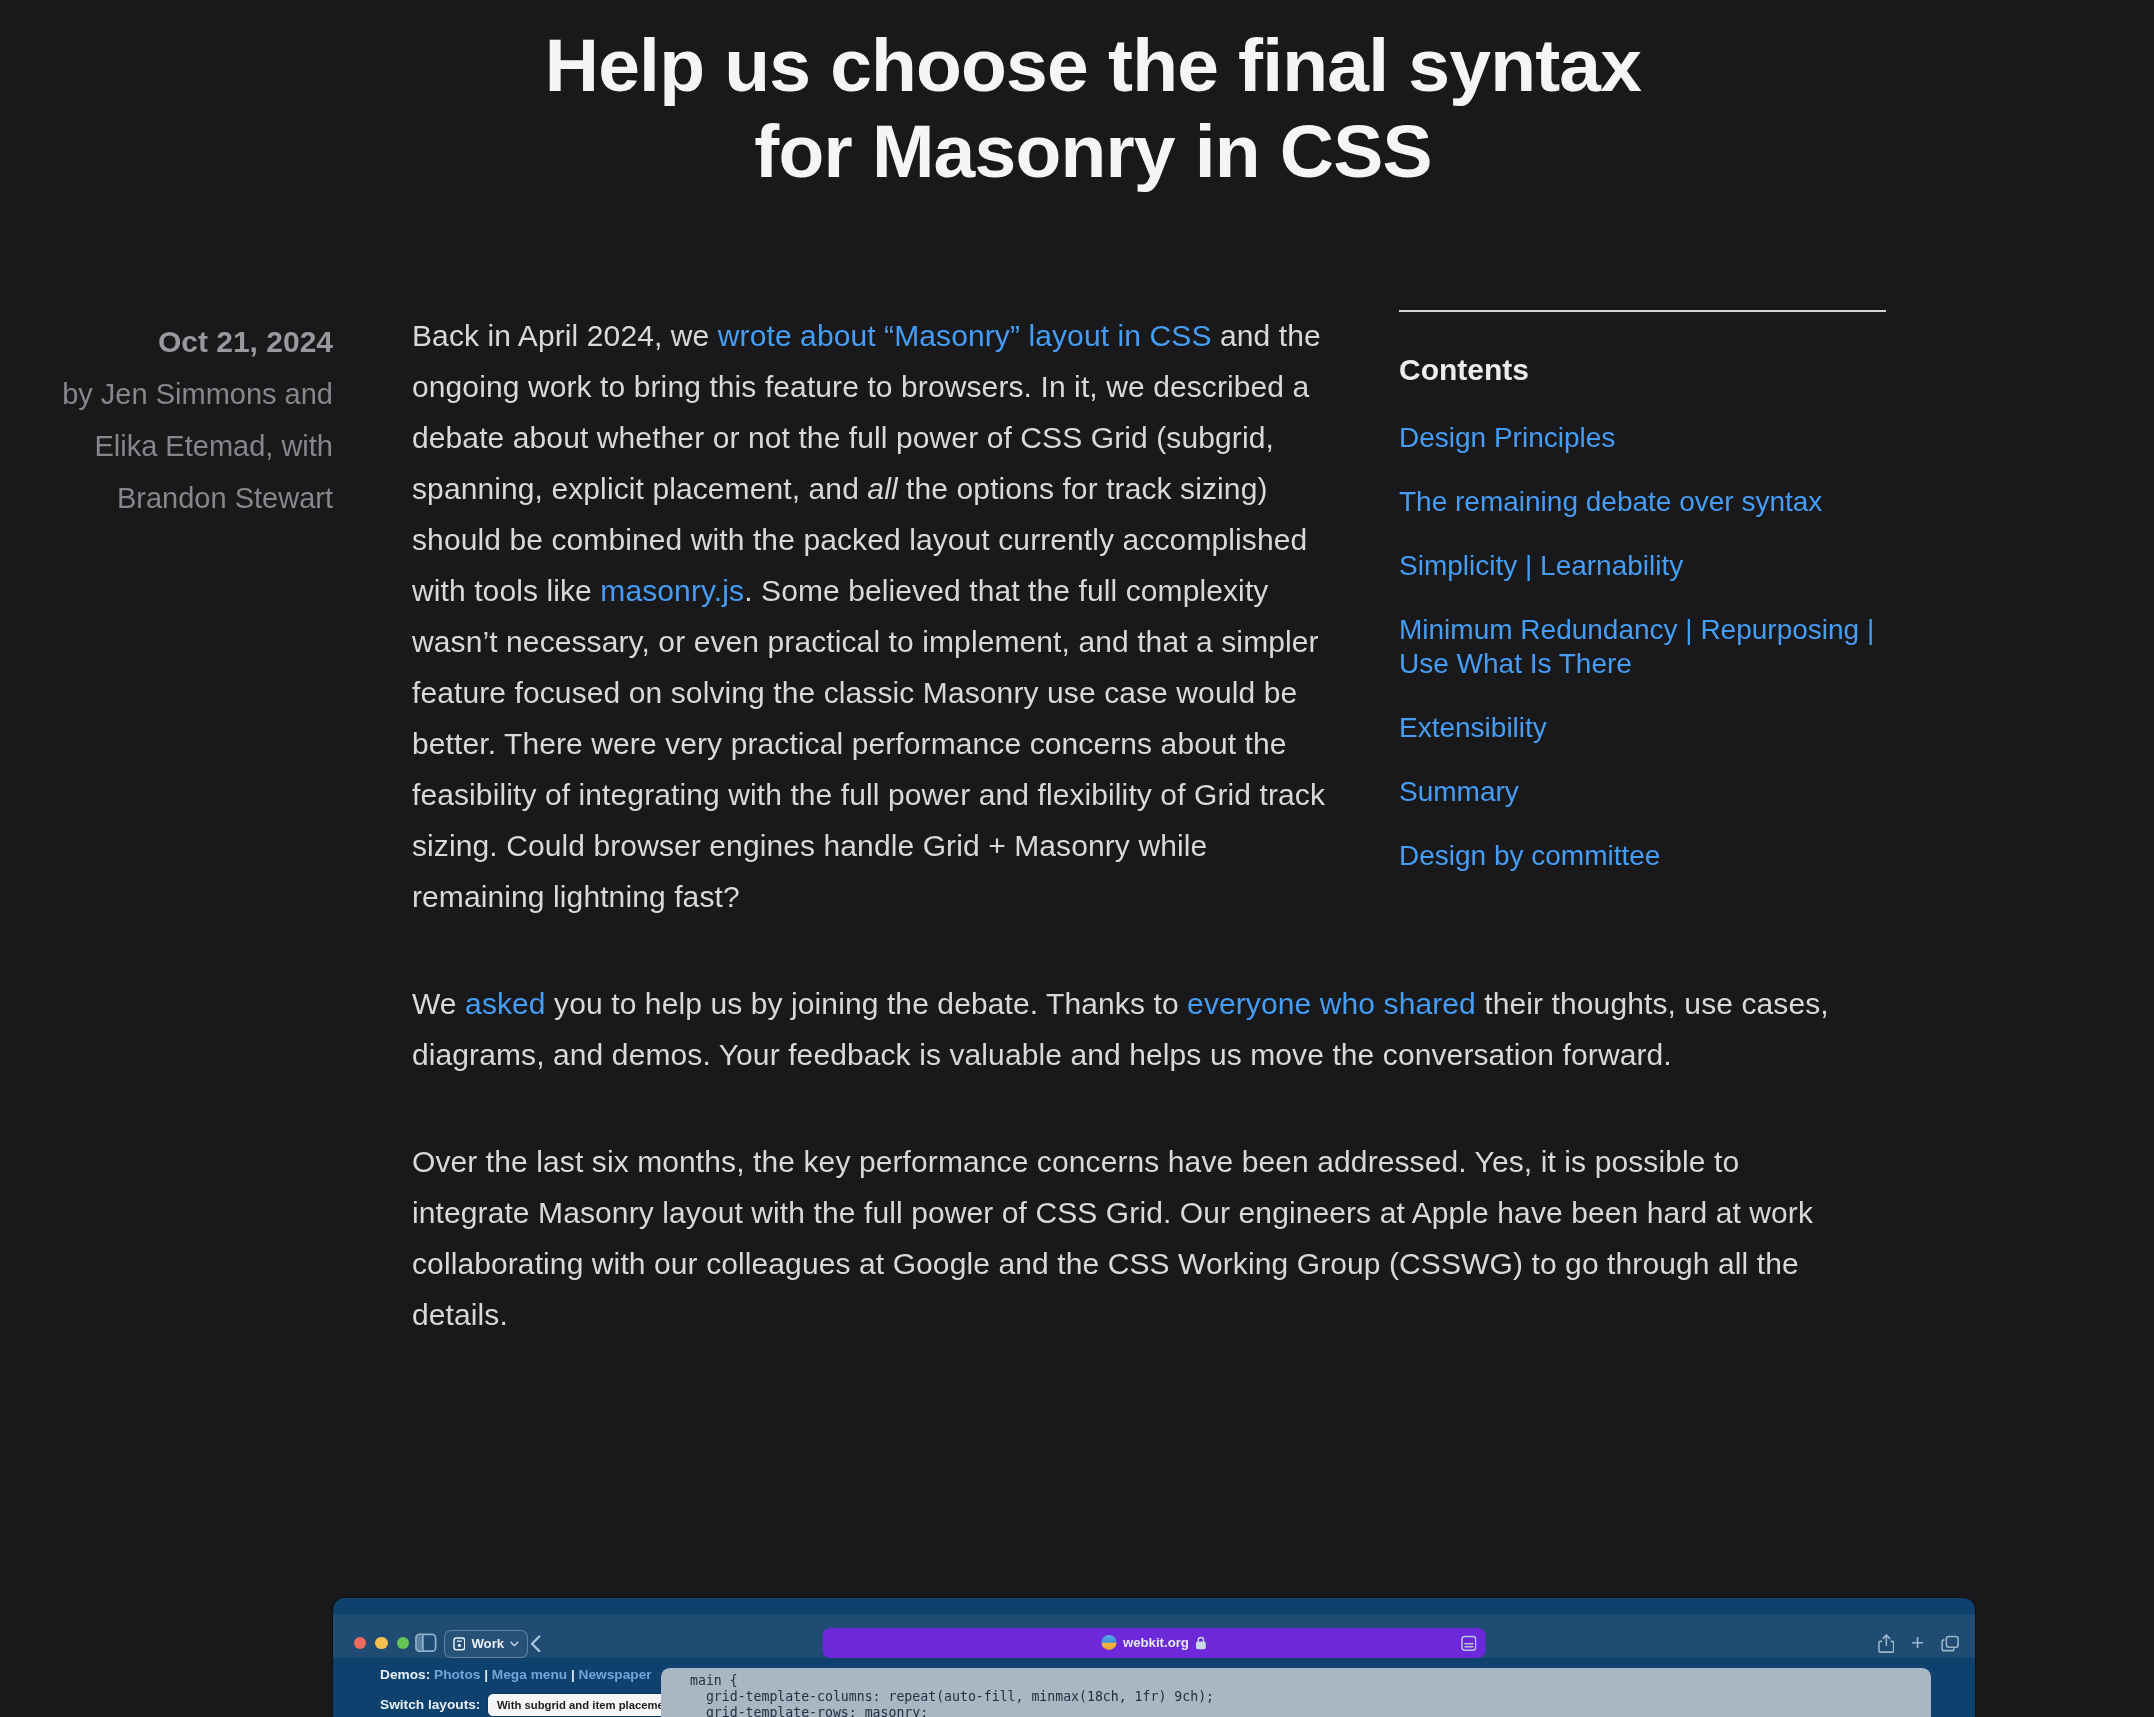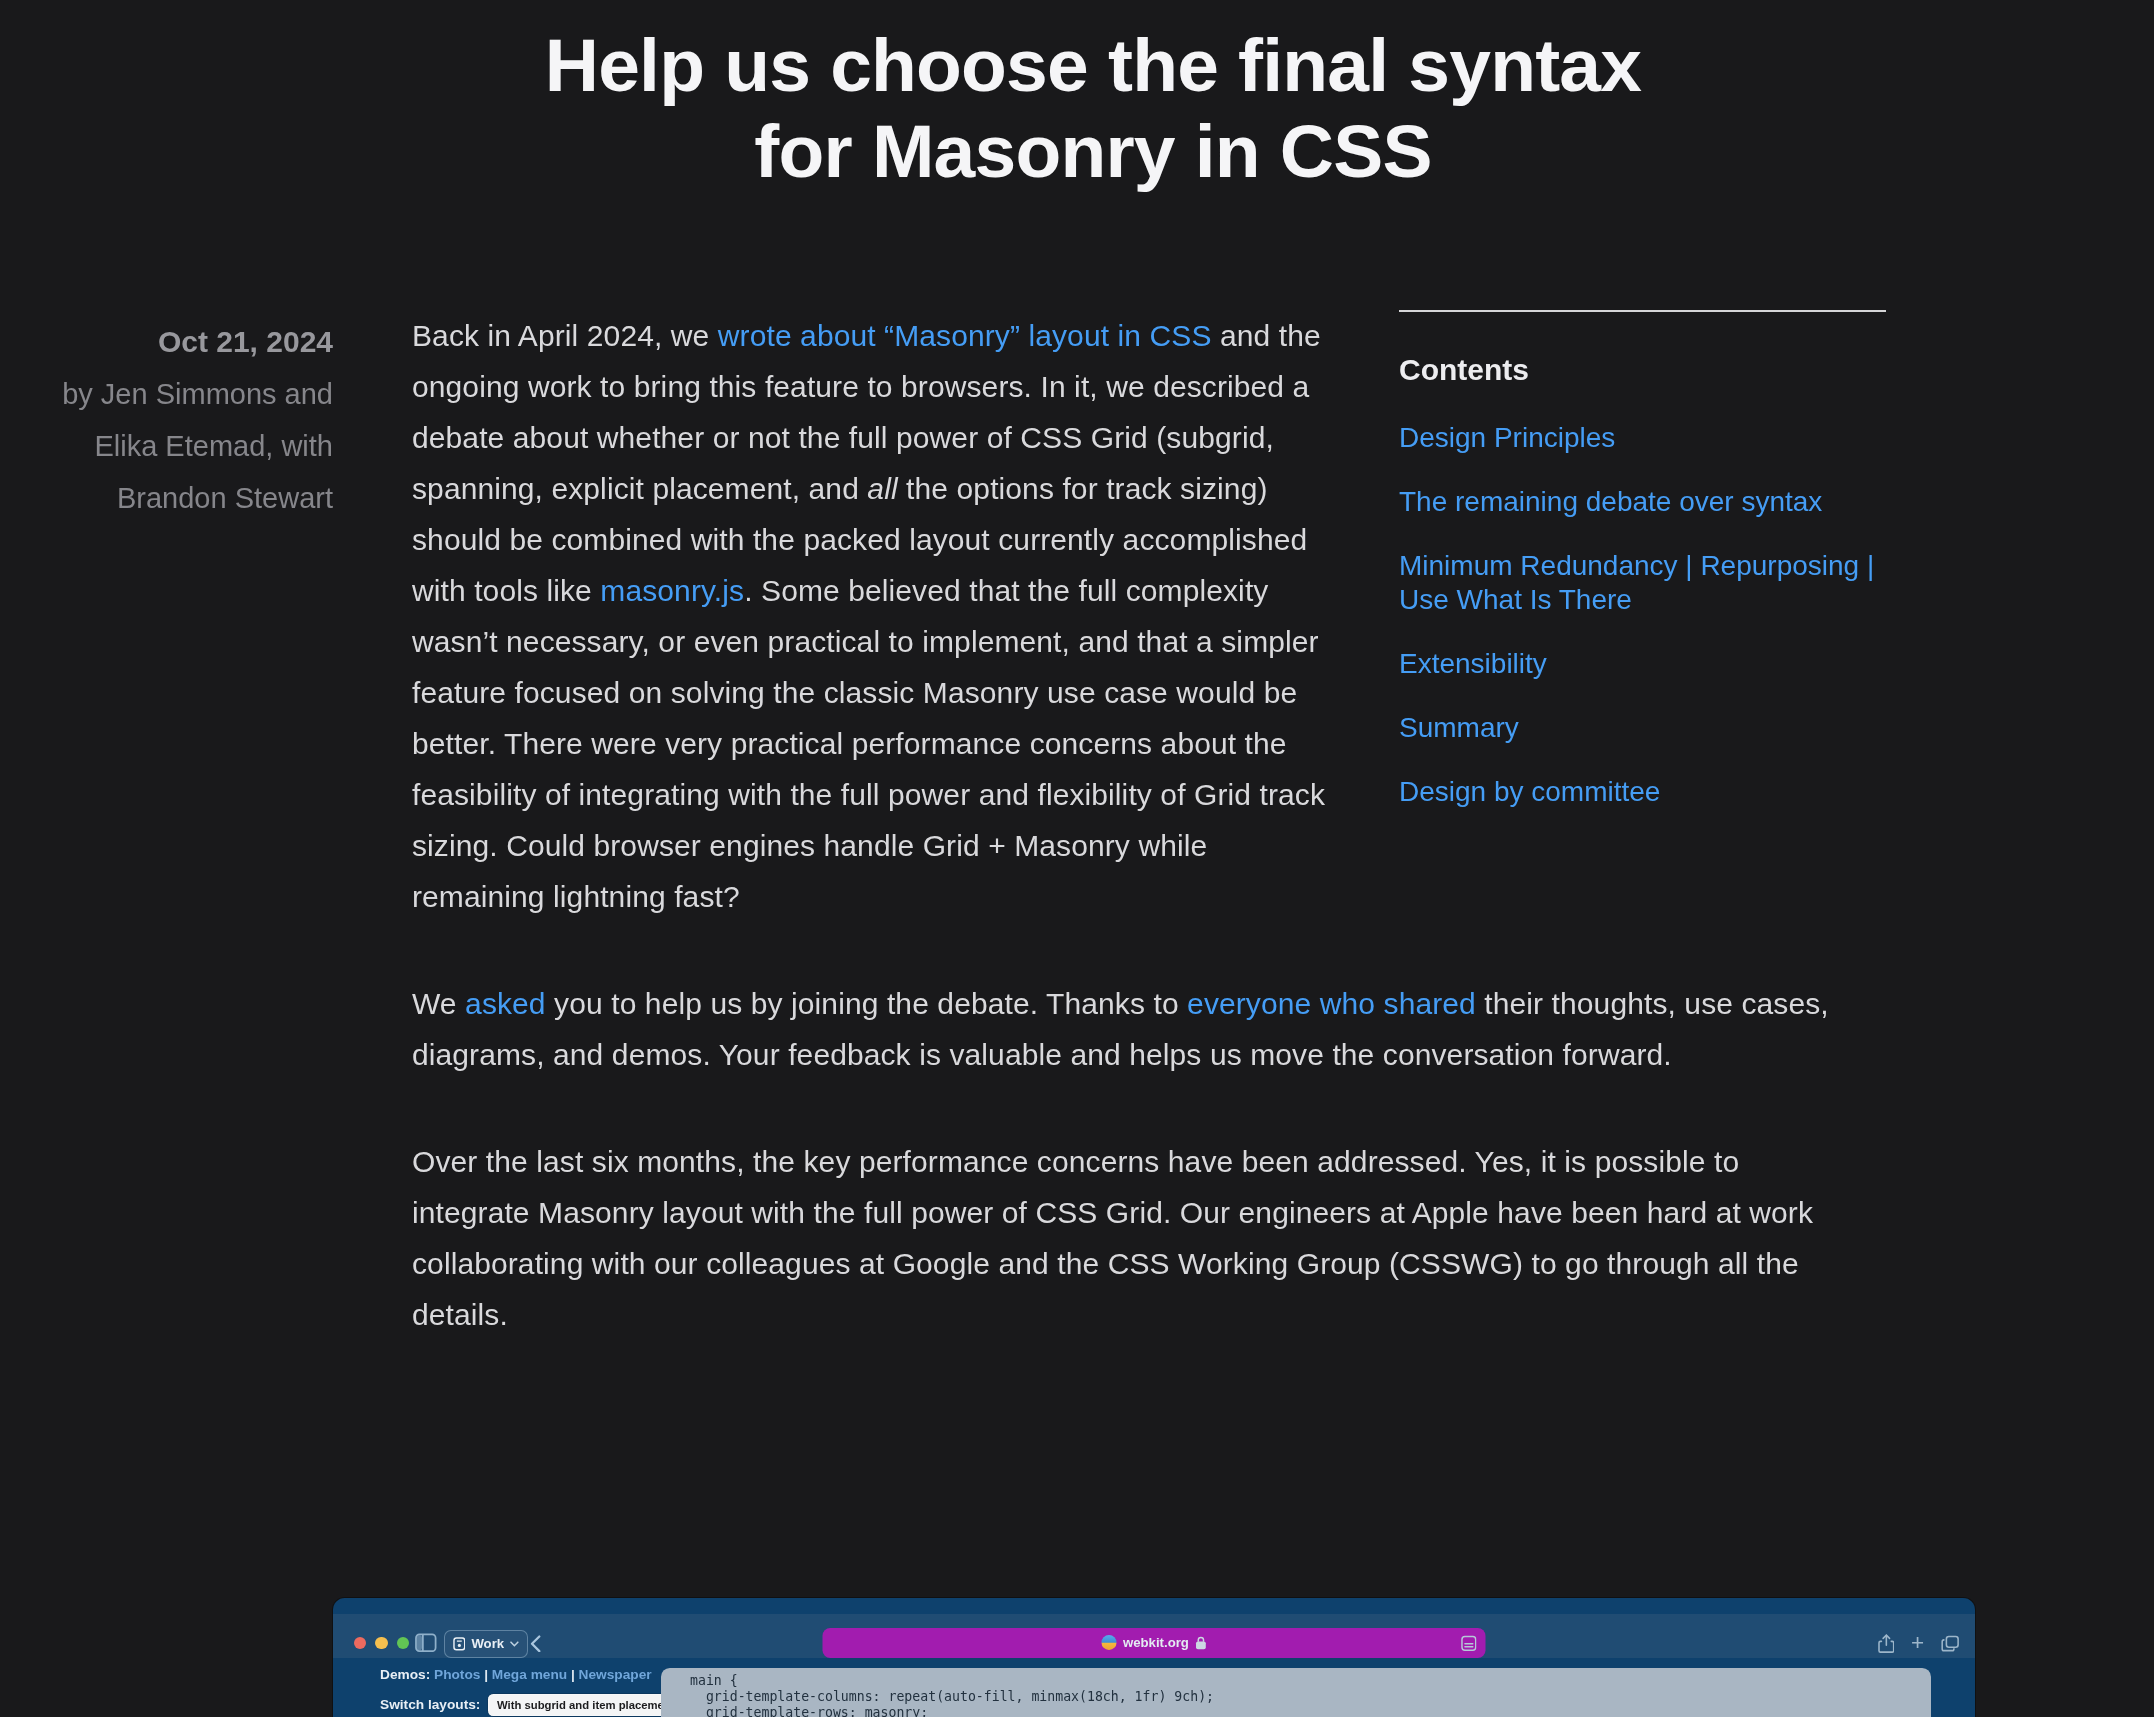--- a/index.html
+++ b/index.html
@@ -53,21 +53,21 @@
   .sidebar-toggle { position:absolute; left:82px; top:18.6px; }
   .tabgroup-btn {
     position:absolute; left:111px; top:15.7px; height:26.5px;
     border:1.5px solid rgba(165,193,216,0.45); border-radius:6.9px;
     display:flex; align-items:center; gap:5.9px; padding:0 7.8px;
     color:#e9eff5; font-size:13.2px; font-weight:700; background:rgba(255,255,255,0.03);
   }
   .back-chevron { position:absolute; left:197px; top:20.6px; }
   .urlbar {
     position:absolute; left:50%; transform:translateX(-50%); top:13.7px;
-    width:663px; height:30px; background:#a21caf; border-radius:7.8px;
+    width:663px; height:30px; background:#6d28d9; border-radius:7.8px;
     display:flex; align-items:center; justify-content:center; gap:6.9px;
     color:#e4ebf2; font-size:13.2px; font-weight:600;
   }
   .favicon {
     width:14.7px; height:14.7px; border-radius:50%;
     background:linear-gradient(180deg,#57aced 0%,#3f8fd6 48%,#f6b73c 56%,#eda336 100%);
   }
   .reader-icon { position:absolute; right:8.8px; top:6.9px; }
   .chrome-right { position:absolute; right:15.7px; top:19.6px; display:flex; gap:16.7px; align-items:center; }
   .plus-glyph { color:#9db6ca; font-size:22.5px; font-weight:400; line-height:19.6px; margin-top:-2px; }
@@ -115,20 +115,21 @@
   <p class="gap"><span>We </span><a class="link" href="#">asked</a><span> you to help us by joining the debate. Thanks to </span><a class="link" href="#">everyone who shared</a><span> their thoughts, use cases, diagrams, and demos. Your feedback is valuable and helps us move the conversation forward.</span></p>
   <p class="gap"><span>Over the last six months, the key performance concerns have been addressed. Yes, it is possible to integrate Masonry layout with the full power of CSS Grid. Our engineers at Apple have been hard at work collaborating with our colleagues at Google and the CSS Working Group (CSSWG) to go through all the details.</span></p>
 </div>
 
 <nav class="contents">
   <hr class="divider">
   <h2>Contents</h2>
   <div>
       <a class="toc-link" href="#">Design Principles</a>
       <a class="toc-link" href="#">The remaining debate over syntax</a>
+      <a class="toc-link" href="#">Simplicity | Learnability</a>
       <a class="toc-link" href="#">Minimum Redundancy | Repurposing | Use What Is There</a>
       <a class="toc-link" href="#">Extensibility</a>
       <a class="toc-link" href="#">Summary</a>
       <a class="toc-link" href="#">Design by committee</a>
     </div>
 </nav>
 
 <div class="browser">
   <div class="titlebar">
     <div class="traffic">

